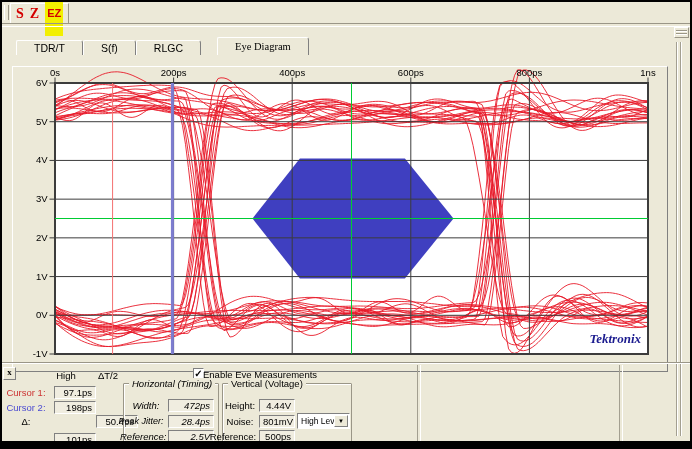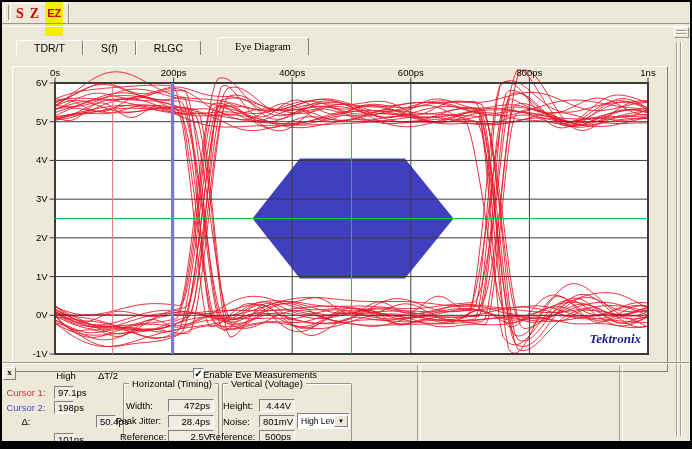--- a/index.html
+++ b/index.html
@@ -37,31 +37,31 @@
   .rline{position:absolute;top:18px;bottom:4px;width:1px;background:#a39f90;box-shadow:1px 0 0 #fff;}
 
   
   .bottom{position:absolute;left:0;top:360px;width:688px;height:79px;overflow:hidden;
           border-top:1px solid #9a9687;box-shadow:inset 0 1px 0 #fff;font-size:9.5px;}
   .closebtn{position:absolute;left:1px;top:4px;width:11px;height:11px;background:#ece9d8;
             border:1px solid;border-color:#fff #808080 #808080 #fff;font-size:9px;line-height:9px;
             text-align:center;font-weight:bold;font-family:"Liberation Serif",serif;}
   .colhdr{position:absolute;top:7px;text-align:center;}
   .rowlabel{position:absolute;width:48px;text-align:center;line-height:13px;}
-  .vbox{position:absolute;box-sizing:border-box;width:20px;height:13px;background:#f0ede0;
+  .vbox{position:absolute;box-sizing:border-box;width:42px;height:13px;background:#f0ede0;
         border:1px solid;border-color:#808080 #fff #fff #808080;text-align:right;
         padding:0 3px;line-height:11px;font-size:9.5px;}
   .checkbox{position:absolute;left:191px;top:5px;width:11px;height:11px;background:#fff;box-sizing:border-box;
             border:1px solid;border-color:#808080 #fff #fff #808080;text-align:center;}
   .checkbox.checked::after{content:"\2713";font-size:10px;line-height:9px;font-weight:bold;display:block;}
   .cklabel{position:absolute;left:201px;top:6px;}
   .group{position:absolute;top:20px;height:62px;border:1px solid #9a9687;border-radius:1px;
          box-shadow:inset 1px 1px 0 #fff;}
   .gtitle{position:absolute;top:-6px;left:5px;background:#ece9d8;padding:0 3px;white-space:nowrap;}
-  .glabel{position:absolute;text-align:left;line-height:13px;font-size:9.5px;}
+  .glabel{position:absolute;text-align:center;line-height:13px;font-size:9.5px;}
   .vdivider{position:absolute;top:2px;bottom:1px;width:2px;border-left:1px solid #a39f90;border-right:1px solid #fff;}
 
   .dropdown{position:absolute;box-sizing:border-box;width:53px;height:16px;background:#fff;
             border:1px solid;border-color:#808080 #fff #fff #808080;font-size:8.5px;line-height:14px;
             padding-left:3px;white-space:nowrap;overflow:hidden;}
   .ddbtn{position:absolute;right:1px;top:1px;width:14px;height:12px;background:#ece9d8;
          border:1px solid;border-color:#fff #808080 #808080 #fff;text-align:center;box-sizing:border-box;}
   .ddbtn::after{content:"\25BC";font-size:6px;line-height:10px;display:block;}
 </style>
 </head>
@@ -201,21 +201,21 @@
       <div class="rowlabel" style="left:0;top:38px;color:#4a4ad0;">Cursor 2:</div>
       <div class="vbox" style="left:52px;top:38px;">198ps</div>
 
       <div class="rowlabel" style="left:0;top:52px;">Δ:</div>
       <div class="vbox" style="left:52px;top:46px;margin-top:24px;">101ps</div>
       <div class="vbox" style="left:94px;top:52px;">50.4ps</div>
 
       <div class="checkbox checked" id="enable-cb"></div>
       <div class="cklabel">Enable Eye Measurements</div>
 
-      <div class="group" style="left:121px;width:94px;">
+      <div class="group" style="left:121px;width:94px;font-style:italic;">
         <div class="gtitle">Horizontal (Timing)</div>
         <div class="glabel" style="left:2px;top:15px;width:40px;">Width:</div>
         <div class="vbox" style="left:44px;top:15px;width:46px;">472ps</div>
         <div class="glabel" style="left:-8px;top:31px;width:50px;font-size:9px;">Peak Jitter:</div>
         <div class="vbox" style="left:44px;top:31px;width:46px;">28.4ps</div>
         <div class="glabel" style="left:-4px;top:46px;width:46px;">Reference:</div>
         <div class="vbox" style="left:44px;top:46px;width:46px;">2.5V</div>
       </div>
 
       <div class="group" style="left:220px;width:128px;">

